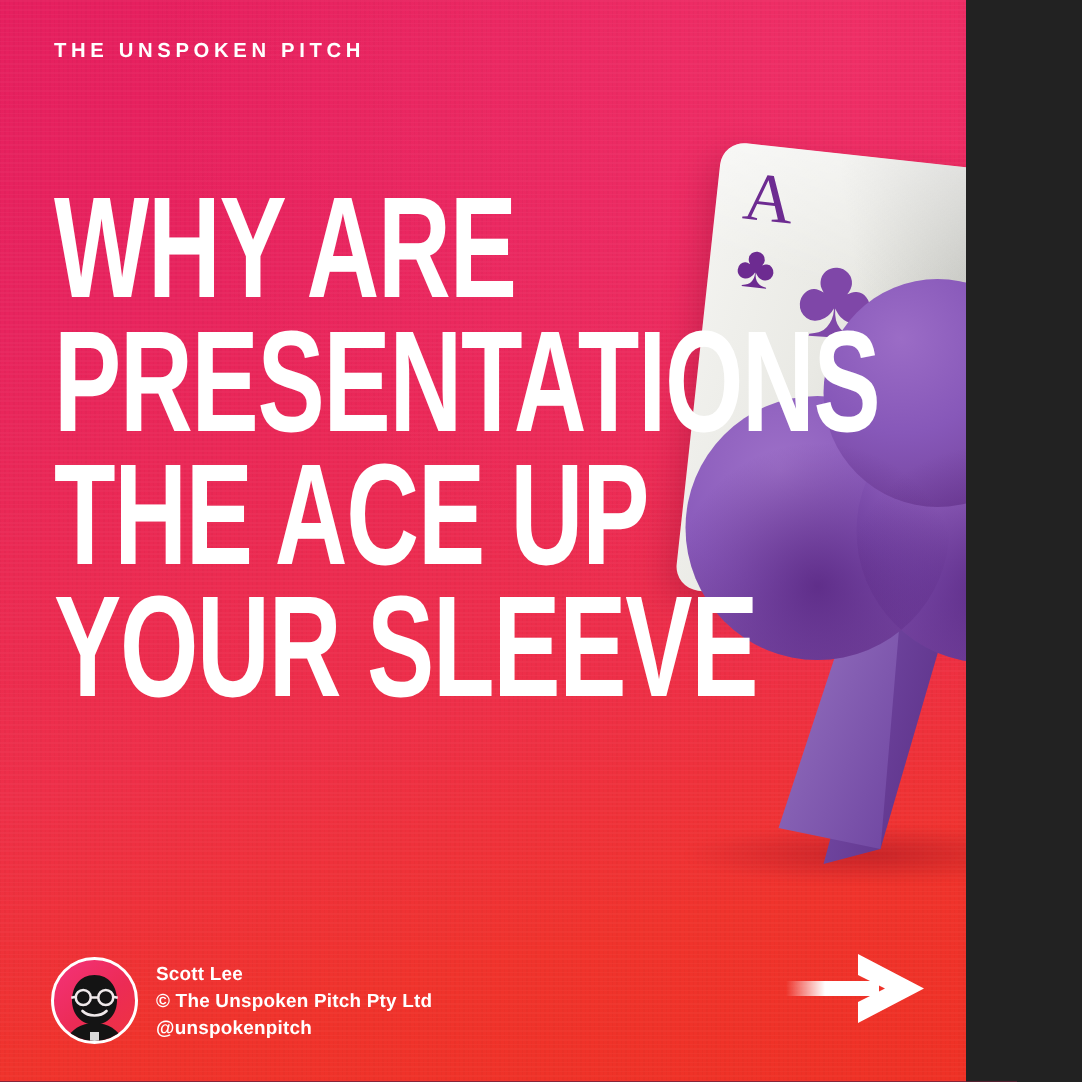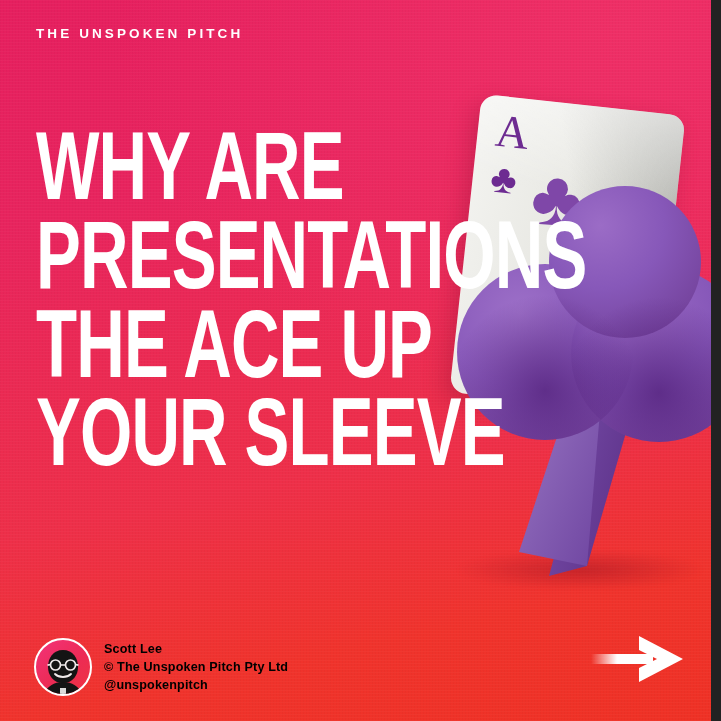--- a/index.html
+++ b/index.html
@@ -1,21 +1,21 @@
 <!DOCTYPE html>
 <html><head>
 <meta charset="utf-8">
 <title>Social Post</title>
 <style>
   html,body{margin:0;padding:0;background:#222;}
   *{box-sizing:border-box;}
 
   #canvas{
     position:relative;
-    width:711px;
+    width:644px;
     height:721px;
     overflow:hidden;
     font-family:"Liberation Sans", sans-serif;
     background:#e8255e;
     user-select:none;
   }
 
   
   .bg{
     position:absolute;inset:0;
@@ -138,21 +138,21 @@
     border:2.5px solid #fff;
     overflow:hidden;
     background:linear-gradient(140deg,#f4327a 0%,#ec2b55 55%,#ef3340 100%);
     flex:0 0 auto;
   }
   .avatar .face{
     position:absolute;left:50%;top:8px;transform:translateX(-50%);
     width:44px;height:54px;
   }
   .byline{
-    color:#000000;
+    color:#ffffff;
     font-size:12.6px;
     line-height:1.45;
     font-weight:600;
     letter-spacing:.15px;
   }
   .byline div{white-space:nowrap;}
 
   
   .arrow{
     position:absolute;right:28px;bottom:38px;

